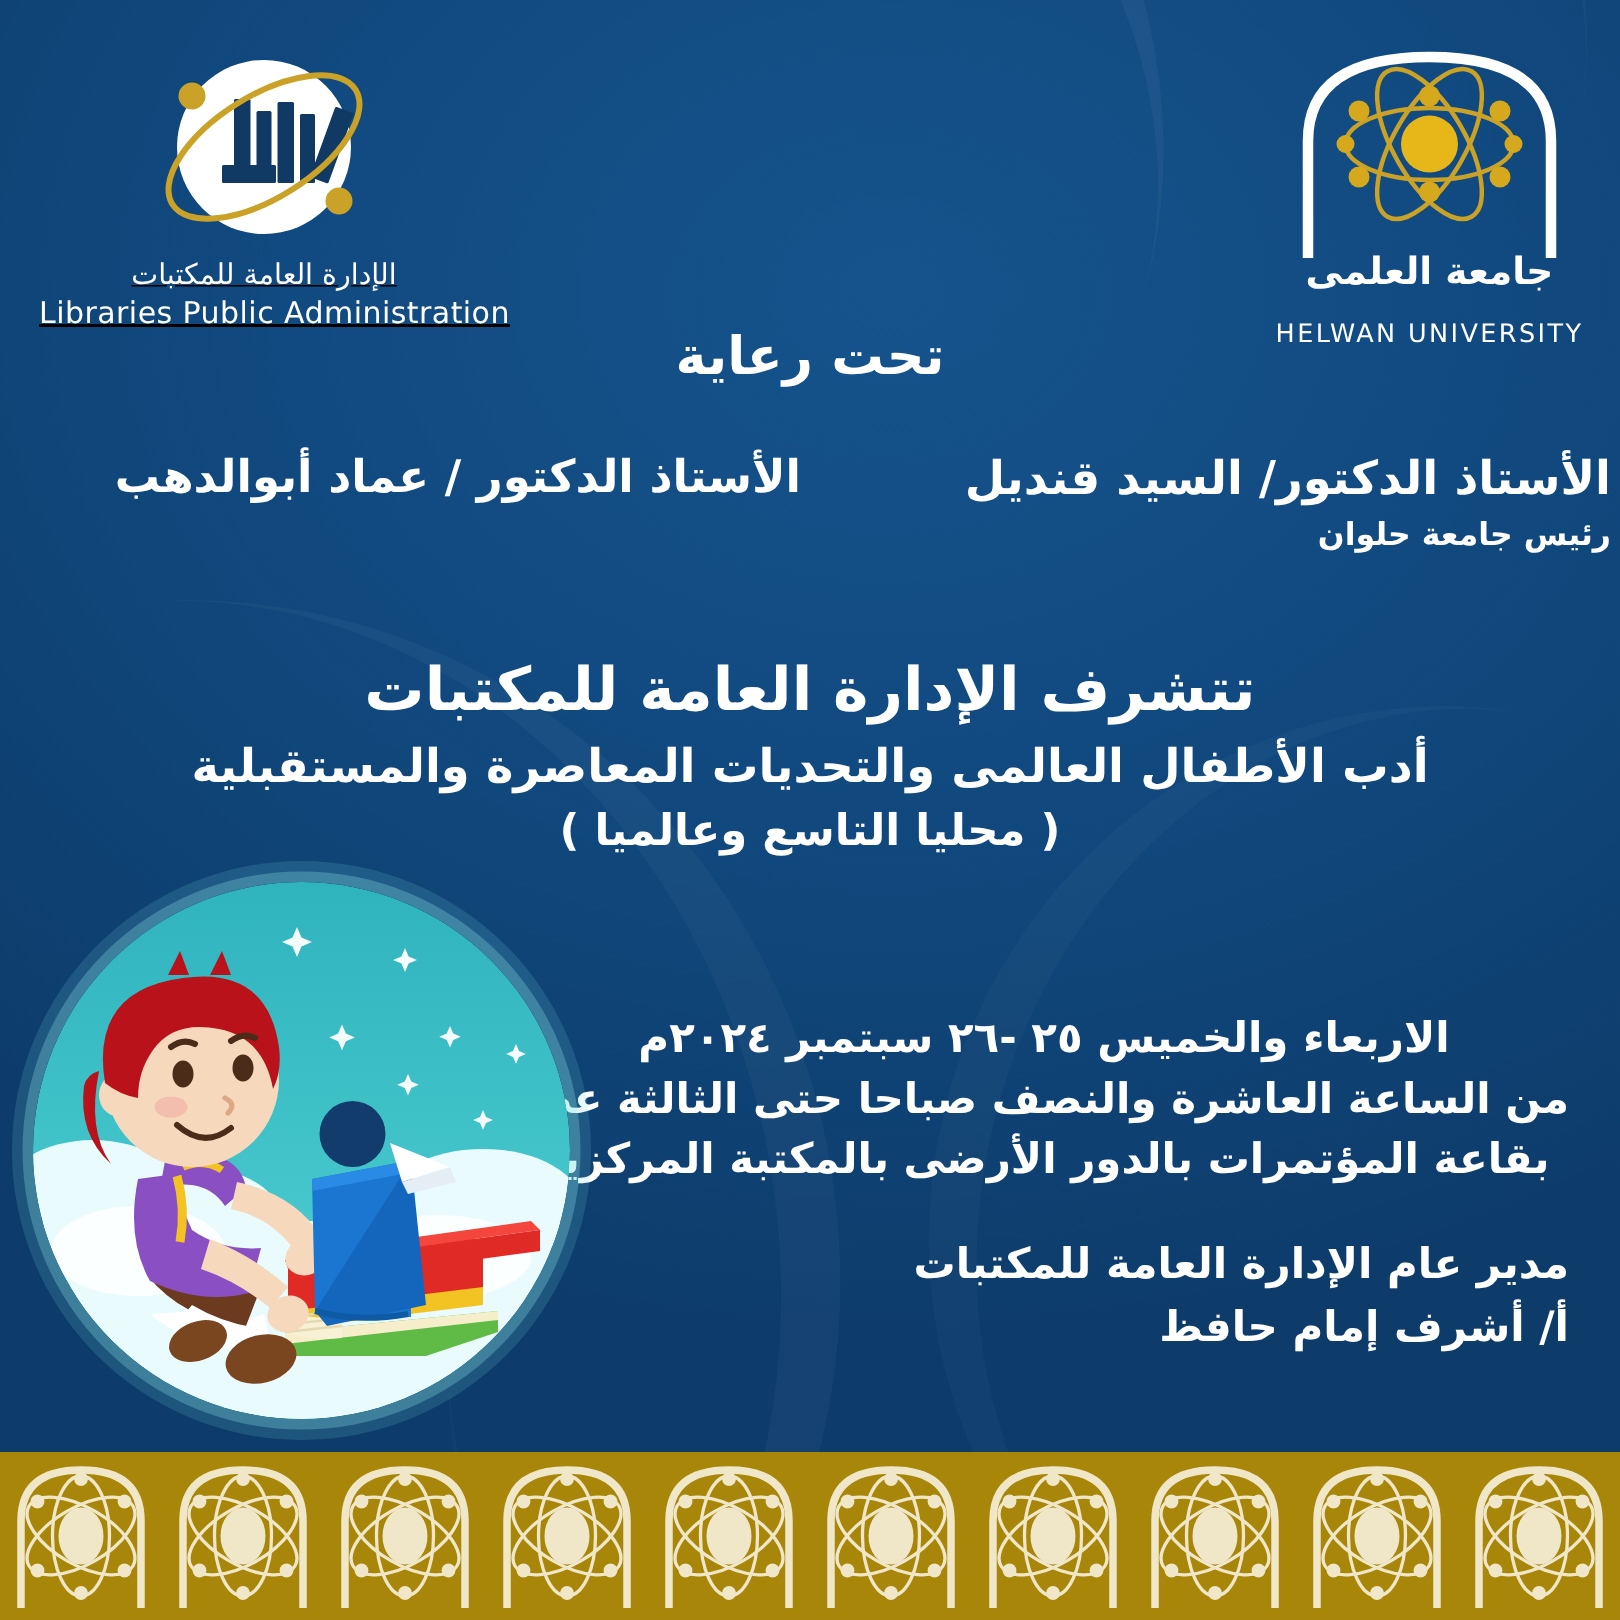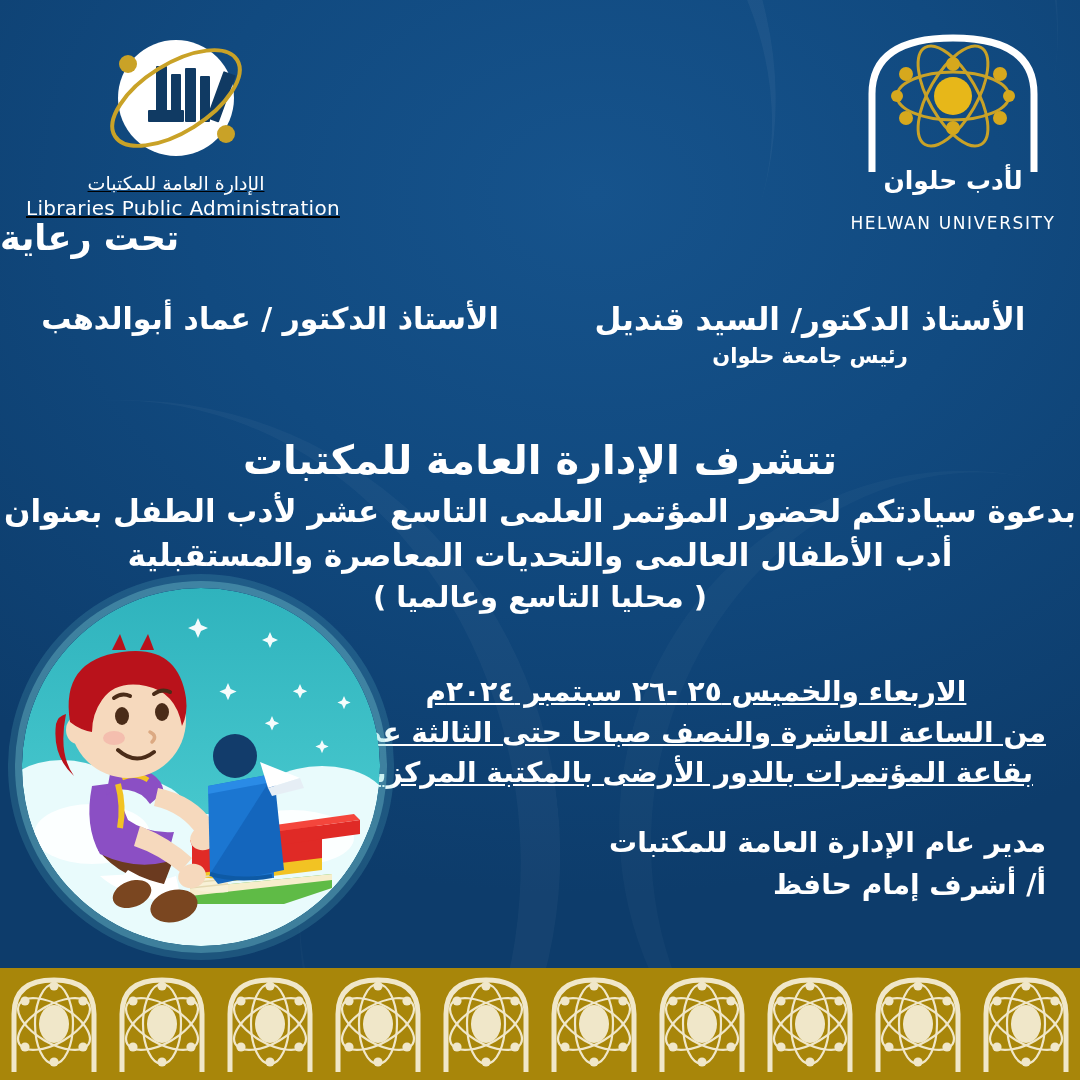--- a/index.html
+++ b/index.html
@@ -35,41 +35,41 @@
   .lpa-en{color:#fff;font-size:20px;margin-top:2px;letter-spacing:.3px;white-space:nowrap;direction:ltr;}
 
   
   .logo-right{position:absolute;right:22px;top:22px;width:210px;text-align:center;}
   .hu-mark{width:190px;height:150px;margin:0 auto;}
   .hu-mark svg{display:block;width:190px;height:150px;}
   .hu-ar{color:#fff;font-size:25px;font-weight:bold;letter-spacing:2px;margin-top:-6px;white-space:nowrap;}
   .hu-en{color:#fff;font-size:17px;letter-spacing:1.6px;margin-top:18px;white-space:nowrap;direction:ltr;}
 
   
-  .patronage{position:absolute;top:218px;left:0;width:1080px;text-align:left;
+  .patronage{position:absolute;top:218px;left:0;width:1080px;text-align:center;
              color:#fff;font-size:35px;font-weight:600;letter-spacing:1px;}
 
   
   .names{position:absolute;top:300px;left:0;width:1080px;display:flex;direction:rtl;}
-  .name-col{flex:1 1 50%;text-align:center;color:#fff;padding:0 6px;}
+  .name-col{flex:1 1 50%;color:#fff;padding:0 6px;}
   .name-col .nm{font-size:31px;font-weight:bold;line-height:1.25;white-space:nowrap;}
   .name-col .ti{font-size:21px;font-weight:bold;line-height:1.25;margin-top:4px;white-space:nowrap;}
   .name-col.left .nm{font-size:30px;}
   .name-col.left .ti{font-size:28px;}
 
   
   .invite{position:absolute;top:432px;left:0;width:1080px;text-align:center;color:#fff;}
   .invite div{font-weight:bold;line-height:1.42;white-space:nowrap;}
   .inv1{font-size:40px;}
   .inv2{font-size:31px;}
   .inv3{font-size:31px;}
   .inv4{font-size:29px;}
 
   
-  .details{position:absolute;top:672px;right:34px;width:700px;text-align:center;color:#fff;text-decoration:underline;}
+  .details{position:absolute;top:672px;right:34px;width:700px;text-align:center;color:#fff;}
   .details div{font-size:28px;font-weight:bold;line-height:1.45;white-space:nowrap;}
 
   
   .signature{position:absolute;top:822px;right:34px;width:700px;text-align:right;color:#fff;}
   .signature div{font-size:28px;font-weight:bold;line-height:1.5;white-space:nowrap;}
 
   
   .illus{position:absolute;left:22px;top:588px;width:358px;height:358px;border-radius:50%;overflow:hidden;
          box-shadow:0 0 0 7px rgba(140,225,230,.30), 0 0 0 14px rgba(120,215,225,.16);}
   .illus svg{display:block;width:358px;height:358px;}
@@ -127,39 +127,38 @@
           <circle cx="95" cy="106" r="7"></circle>
           <circle cx="48" cy="52" r="7"></circle>
           <circle cx="142" cy="52" r="7"></circle>
           <circle cx="48" cy="96" r="7"></circle>
           <circle cx="142" cy="96" r="7"></circle>
           <circle cx="39" cy="74" r="6"></circle>
           <circle cx="151" cy="74" r="6"></circle>
         </g>
       </svg>
     </div>
-    <div class="hu-ar">لأدب حلوان</div>
+    <div class="hu-ar">جامعة العلمى</div>
     <div class="hu-en">HELWAN UNIVERSITY</div>
   </div>
 
   <div class="patronage">تحت رعاية</div>
 
   <div class="names">
     <div class="name-col right">
       <div class="nm">الأستاذ الدكتور/ السيد قنديل</div>
       <div class="ti">رئيس جامعة حلوان</div>
     </div>
     <div class="name-col left">
       <div class="nm">الأستاذ الدكتور / عماد أبوالدهب</div>
     </div>
   </div>
 
   <div class="invite">
     <div class="inv1">تتشرف الإدارة العامة للمكتبات</div>
-    <div class="inv2">بدعوة سيادتكم لحضور المؤتمر العلمى التاسع عشر لأدب الطفل بعنوان</div>
     <div class="inv3">أدب الأطفال العالمى والتحديات المعاصرة والمستقبلية</div>
     <div class="inv4">( محليا التاسع وعالميا )</div>
   </div>
 
   <div class="details">
     <div>الاربعاء والخميس ٢٥ -٢٦ سبتمبر ٢٠٢٤م</div>
     <div>من الساعة العاشرة والنصف صباحا حتى الثالثة عصرا</div>
     <div>بقاعة المؤتمرات بالدور الأرضى بالمكتبة المركزية</div>
   </div>
 

